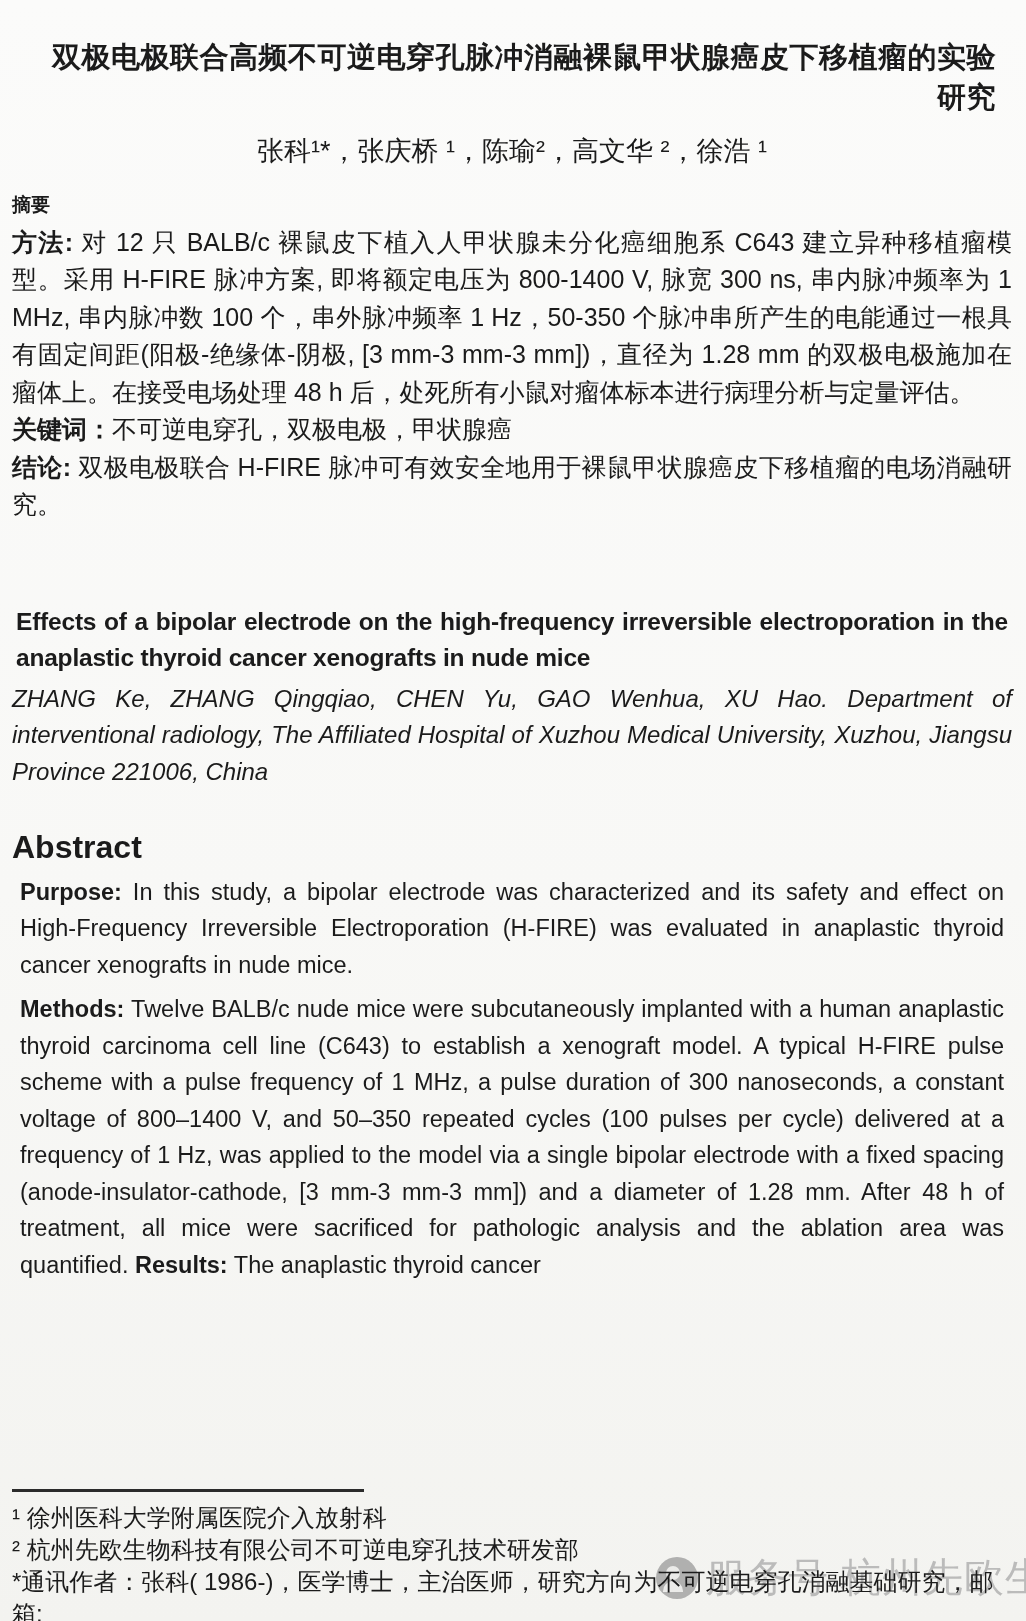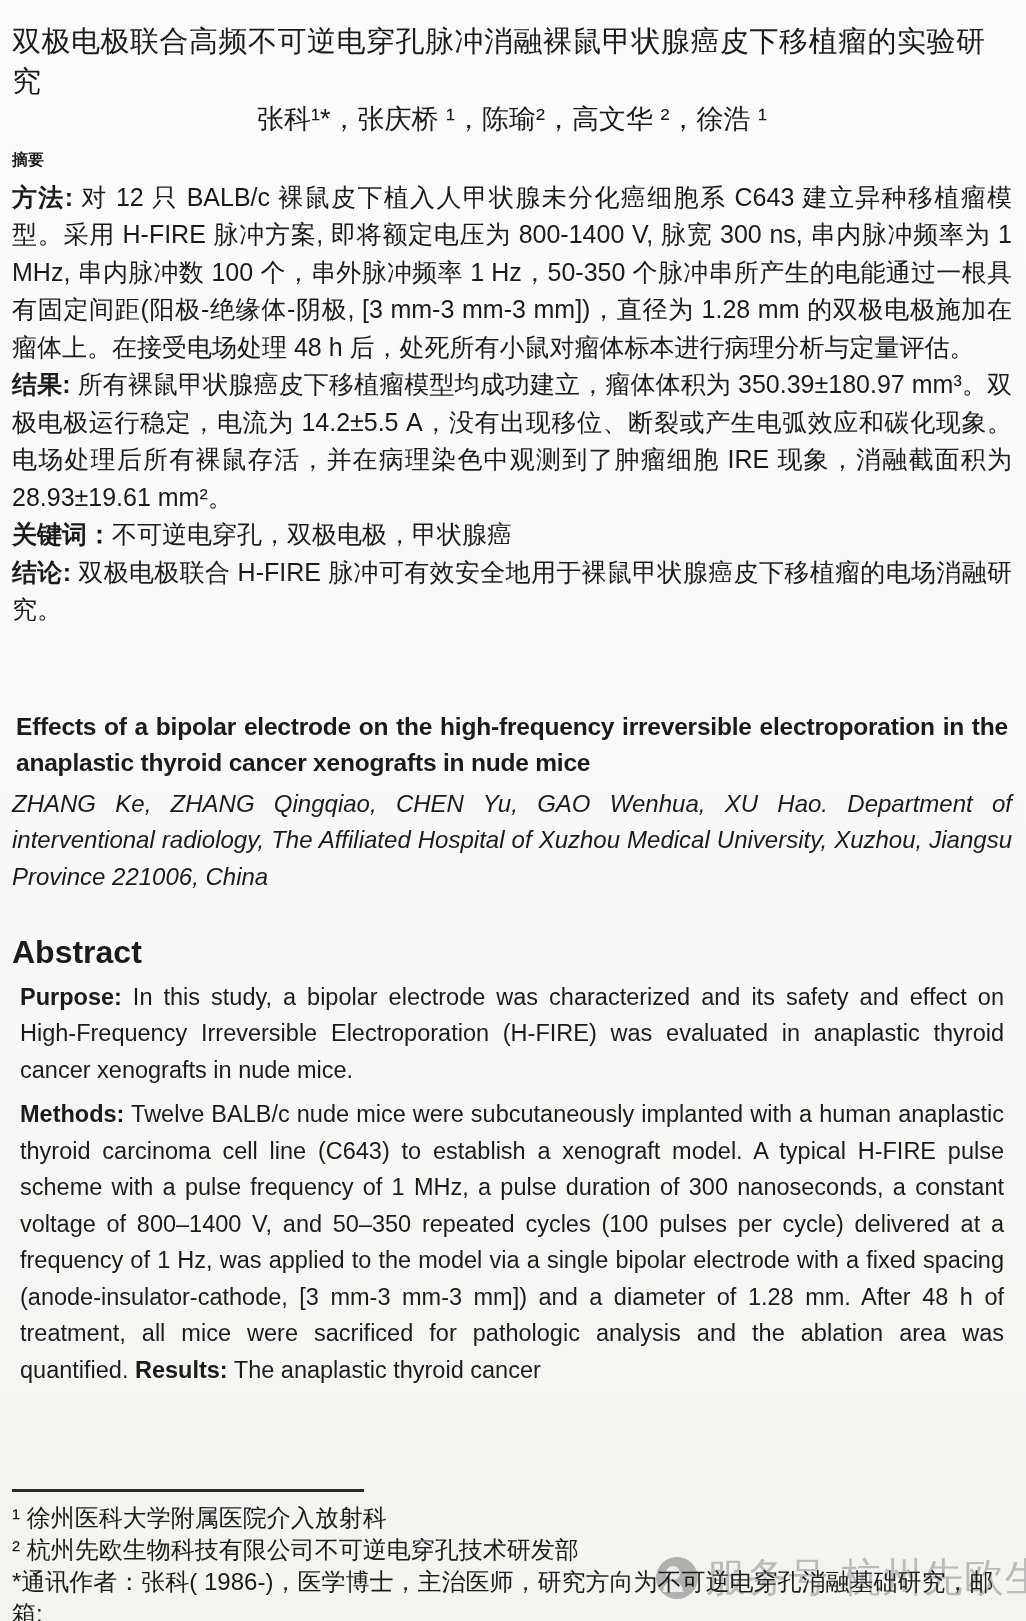--- a/index.html
+++ b/index.html
@@ -11,32 +11,32 @@
   .page {
     position: relative;
     width: 1026px; height: 1621px;
     overflow: hidden;
     background: linear-gradient(180deg, #fbfbfa 0%, #f8f8f6 55%, #f3f3f0 100%);
     color: #1b1b1b;
     box-sizing: border-box;
     padding: 0 14px 0 12px;
   }
   h1.title-cn {
-    margin: 0; padding-top: 21px;
+    margin: 16px; padding-top: 21px;
     font-size: 29px; line-height: 40px;
-    font-weight: 400; text-align: left;
+    font-weight: 700; text-align: right;
     letter-spacing: 0.5px;
   }
   .authors-cn {
     font-size: 27px; line-height: 37px;
     text-align: center;
   }
   .cn-heading {
-    margin-top: 3px;
-    font-size: 16px; line-height: 37.5px; font-weight: 700;
+    margin-top: 16px;
+    font-size: 19px; line-height: 37.5px; font-weight: 700;
   }
   p.cn {
     margin: 0;
     font-size: 25px; line-height: 37.5px;
     text-align: justify; text-align-last: left;
   }
   .lbl { font-weight: 700; }
   .en-section { margin-top: 80px; }
   h2.title-en {
     margin: 4px;
@@ -102,21 +102,20 @@
 
   <h1 class="title-cn">双极电极联合高频不可逆电穿孔脉冲消融裸鼠甲状腺癌皮下移植瘤的实验研究</h1>
 
   <div class="authors-cn">张科¹*，张庆桥 ¹，陈瑜²，高文华 ²，徐浩 ¹</div>
 
   <div class="cn-heading">摘要</div>
 
 
   <p class="cn"><span class="lbl">方法:</span><span> 对 12 只 BALB/c 裸鼠皮下植入人甲状腺未分化癌细胞系 C643 建立异种移植瘤模型。采用 H-FIRE 脉冲方案, 即将额定电压为 800-1400 V, 脉宽 300 ns, 串内脉冲频率为 1 MHz, 串内脉冲数 100 个，串外脉冲频率 1 Hz，50-350 个脉冲串所产生的电能通过一根具有固定间距(阳极-绝缘体-阴极, [3 mm-3 mm-3 mm])，直径为 1.28 mm 的双极电极施加在瘤体上。在接受电场处理 48 h 后，处死所有小鼠对瘤体标本进行病理分析与定量评估。</span></p>
 
-  <p class="cn"><span class="lbl">结果:</span><span> 所有裸鼠甲状腺癌皮下移植瘤模型均成功建立，瘤体体积为 350.39±180.97 mm³。双极电极运行稳定，电流为 14.2±5.5 A，没有出现移位、断裂或产生电弧效应和碳化现象。电场处理后所有裸鼠存活，并在病理染色中观测到了肿瘤细胞 IRE 现象，消融截面积为 28.93±19.61 mm²。</span></p>
 
   <p class="cn"><span class="lbl">关键词：</span><span>不可逆电穿孔，双极电极，甲状腺癌</span></p>
 
   <p class="cn"><span class="lbl">结论:</span><span> 双极电极联合 H-FIRE 脉冲可有效安全地用于裸鼠甲状腺癌皮下移植瘤的电场消融研究。</span></p>
 
   <div class="en-section">
     <h2 class="title-en">Effects of a bipolar electrode on the high-frequency irreversible electroporation in the anaplastic thyroid cancer xenografts in nude mice</h2>
     <p class="en-italic">ZHANG Ke, ZHANG Qingqiao, CHEN Yu, GAO Wenhua, XU Hao. Department of interventional radiology, The Affiliated Hospital of Xuzhou Medical University, Xuzhou, Jiangsu Province 221006, China</p>
     <h3 class="abstract-en">Abstract</h3>
     <p class="en"><span class="lbl">Purpose:</span><span> In this study, a bipolar electrode was characterized and its safety and effect on High-Frequency Irreversible Electroporation (H-FIRE) was evaluated in anaplastic thyroid cancer xenografts in nude mice.</span></p>

